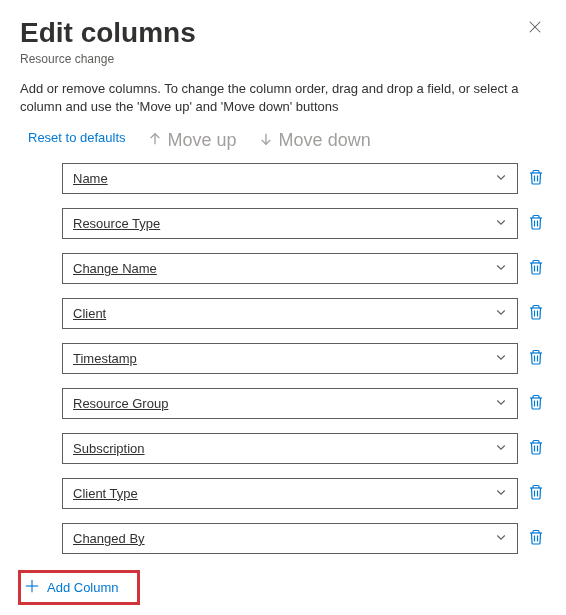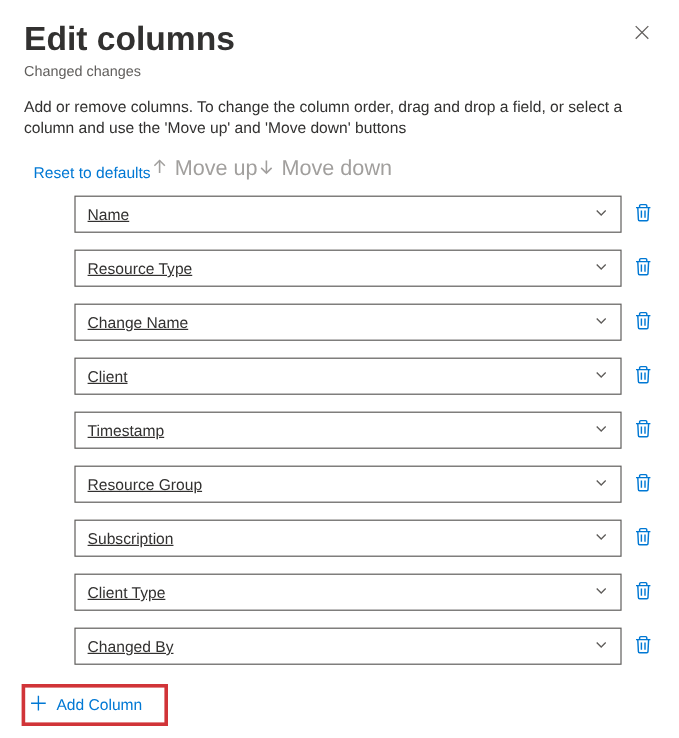--- a/index.html
+++ b/index.html
@@ -42,21 +42,22 @@
       line-height: 1;
     }
     .description {
       font-size: 13px;
       color: #323130;
       line-height: 1.4;
       margin-bottom: 14px;
     }
     .toolbar {
       display: flex;
-      align-items: flex-end;
+      align-items: flex-start;
+      gap: 22px;
       margin-bottom: 12px;
       padding-left: 8px;
     }
     .toolbar-link {
       color: #0078d4;
       font-size: 13px;
       cursor: pointer;
       background: none;
       border: none;
     }
@@ -140,21 +141,21 @@
     }
   </style>
 </head>
 <body>
 
 
 
 <div class="header-row">
   <div>
     <h1 class="title">Edit columns</h1>
-    <div class="subtitle">Changed changes</div>
+    <div class="subtitle">Resource change</div>
   </div>
   <button class="close-btn">
     <span>
       <svg viewBox="0 0 16 16" width="14" height="14" fill="none" stroke="currentColor" stroke-width="1.2">
         <line x1="2" y1="2" x2="14" y2="14"></line>
         <line x1="14" y1="2" x2="2" y2="14"></line>
       </svg>
     </span>
   </button>
 </div>

